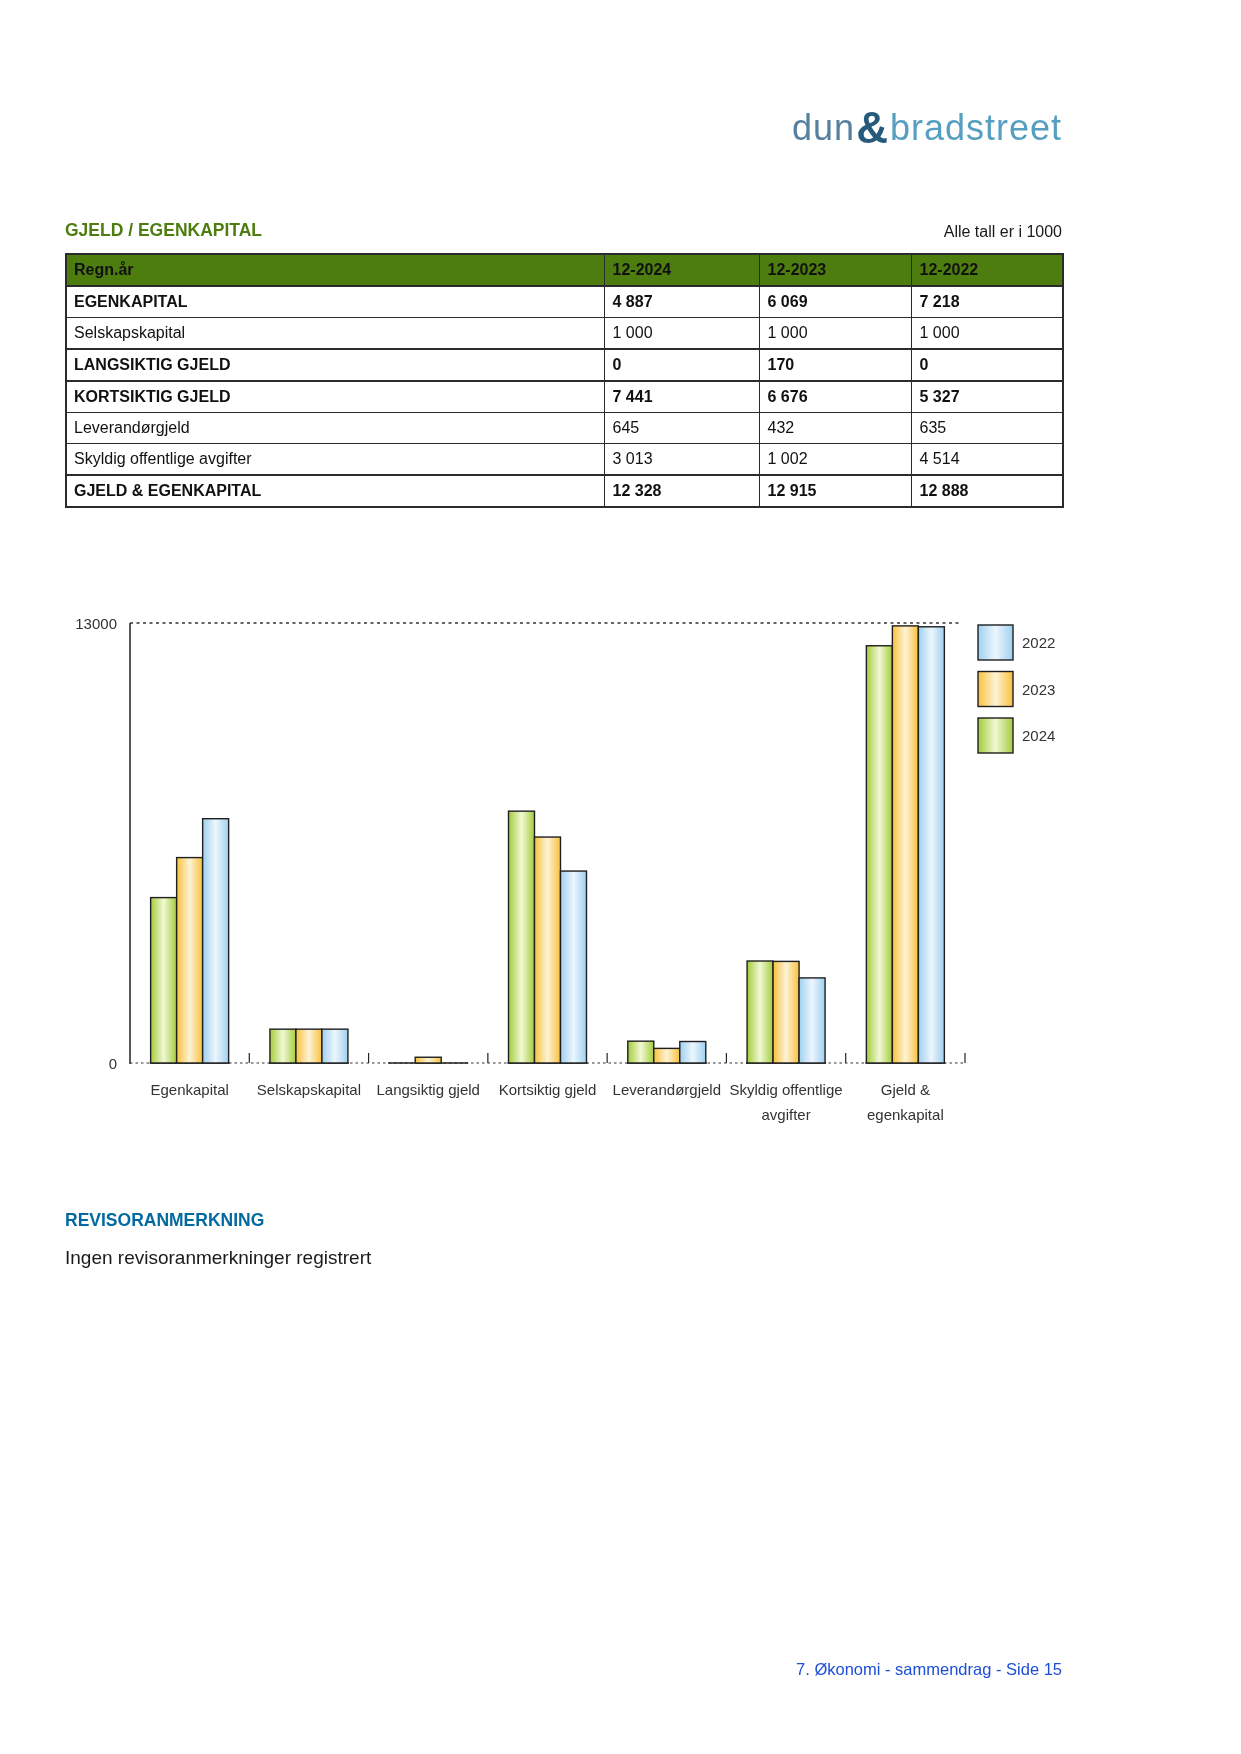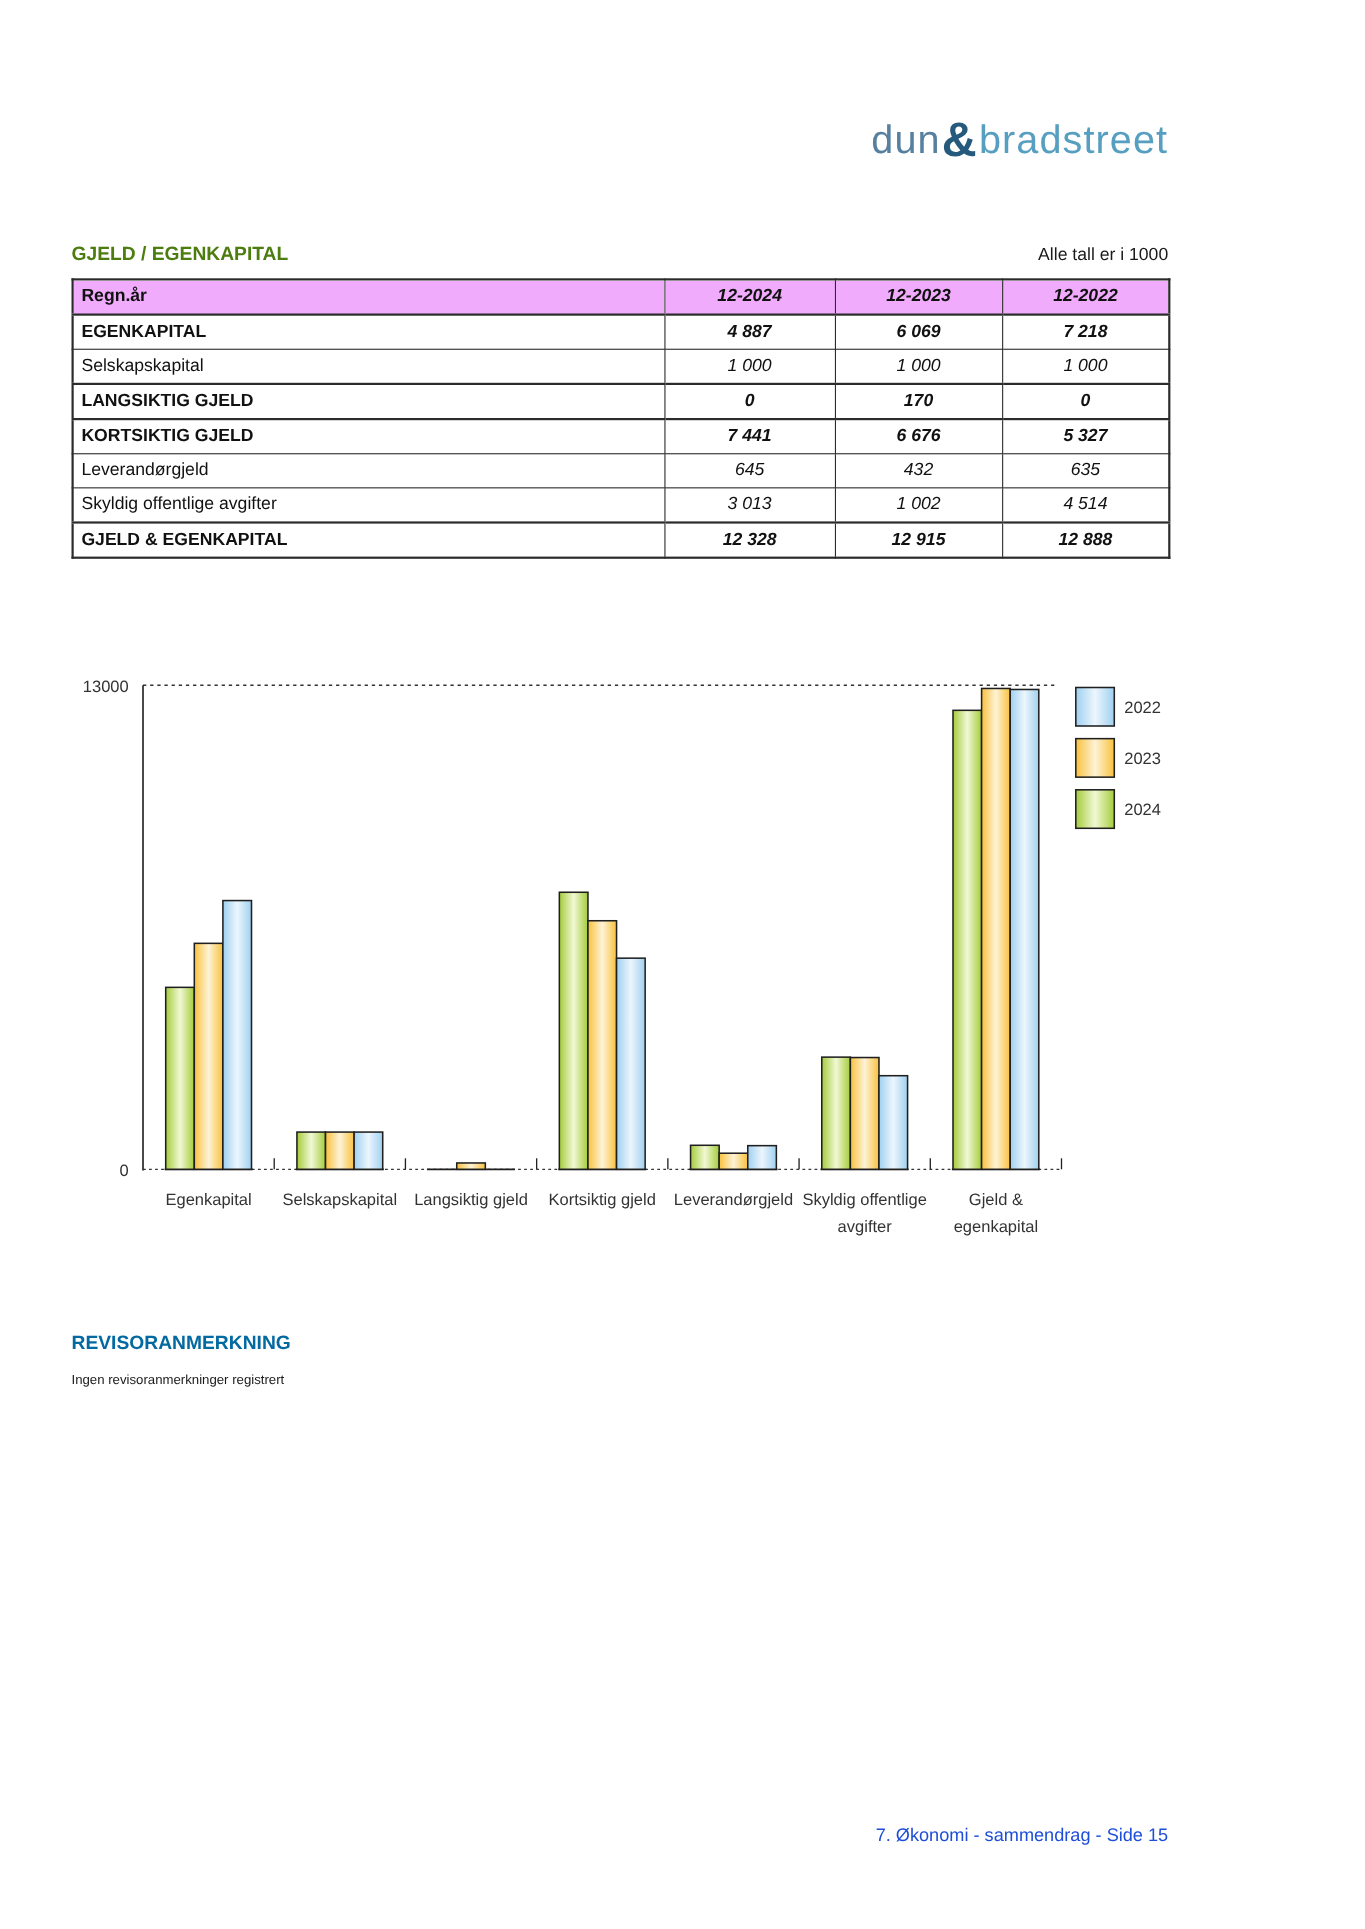--- a/index.html
+++ b/index.html
@@ -23,37 +23,37 @@
 
   
   table.fin {
     position:absolute; top:253px; left:65px; width:997px;
     border-collapse:collapse; table-layout:fixed; font-size:16px; color:#111;
     border:2px solid #2b2b2b;
   }
   .fin col.c0 { width:538px; } .fin col.c1 { width:155px; }
   .fin col.c2 { width:152px; } .fin col.c3 { width:152px; }
   .fin th, .fin td { border:1px solid #2b2b2b; padding:5px 8px 6px 8px; height:19px; overflow:hidden; white-space:nowrap; }
-  .fin thead tr { background:#f0abfc; }
+  .fin thead tr { background:#4d7c0f; }
   .fin thead th { border-bottom:2px solid #2b2b2b; font-weight:bold; }
   .fin tr.bold-row td { font-weight:bold; border-top:2px solid #2b2b2b; }
   .fin .lbl { text-align:left; padding-left:7px; }
-  .fin .num { text-align:center;font-style:italic; }
+  .fin .num { text-align:left; }
 
   
   .chart { position:absolute; left:0; top:550px; width:1241px; height:620px; }
   .chart svg { display:block; }
   .chart text { font-family:"Liberation Sans", sans-serif; fill:#333; }
   .chart text.ax  { font-size:15px; }
   .chart text.cat { font-size:15px; }
   .chart text.lg  { font-size:15px; }
 
   
   .revisor-head { position:absolute; top:1210px; left:65px; font-size:17.5px; font-weight:bold; color:#0369a1; }
-  .revisor-text { position:absolute; top:1247px; left:65px; font-size:12px; color:#1a1a1a; }
+  .revisor-text { position:absolute; top:1247px; left:65px; font-size:19px; color:#1a1a1a; }
 
   
   .footer { position:absolute; top:1660px; left:65px; width:997px; text-align:right; font-size:16.5px; color:#1d4ed8; }
 </style>
 </head>
 <body>
 
 <div class="page">
 
   <div class="logo"><span class="dun">dun</span><span class="amp">&amp;</span><span class="brad">bradstreet</span></div>

